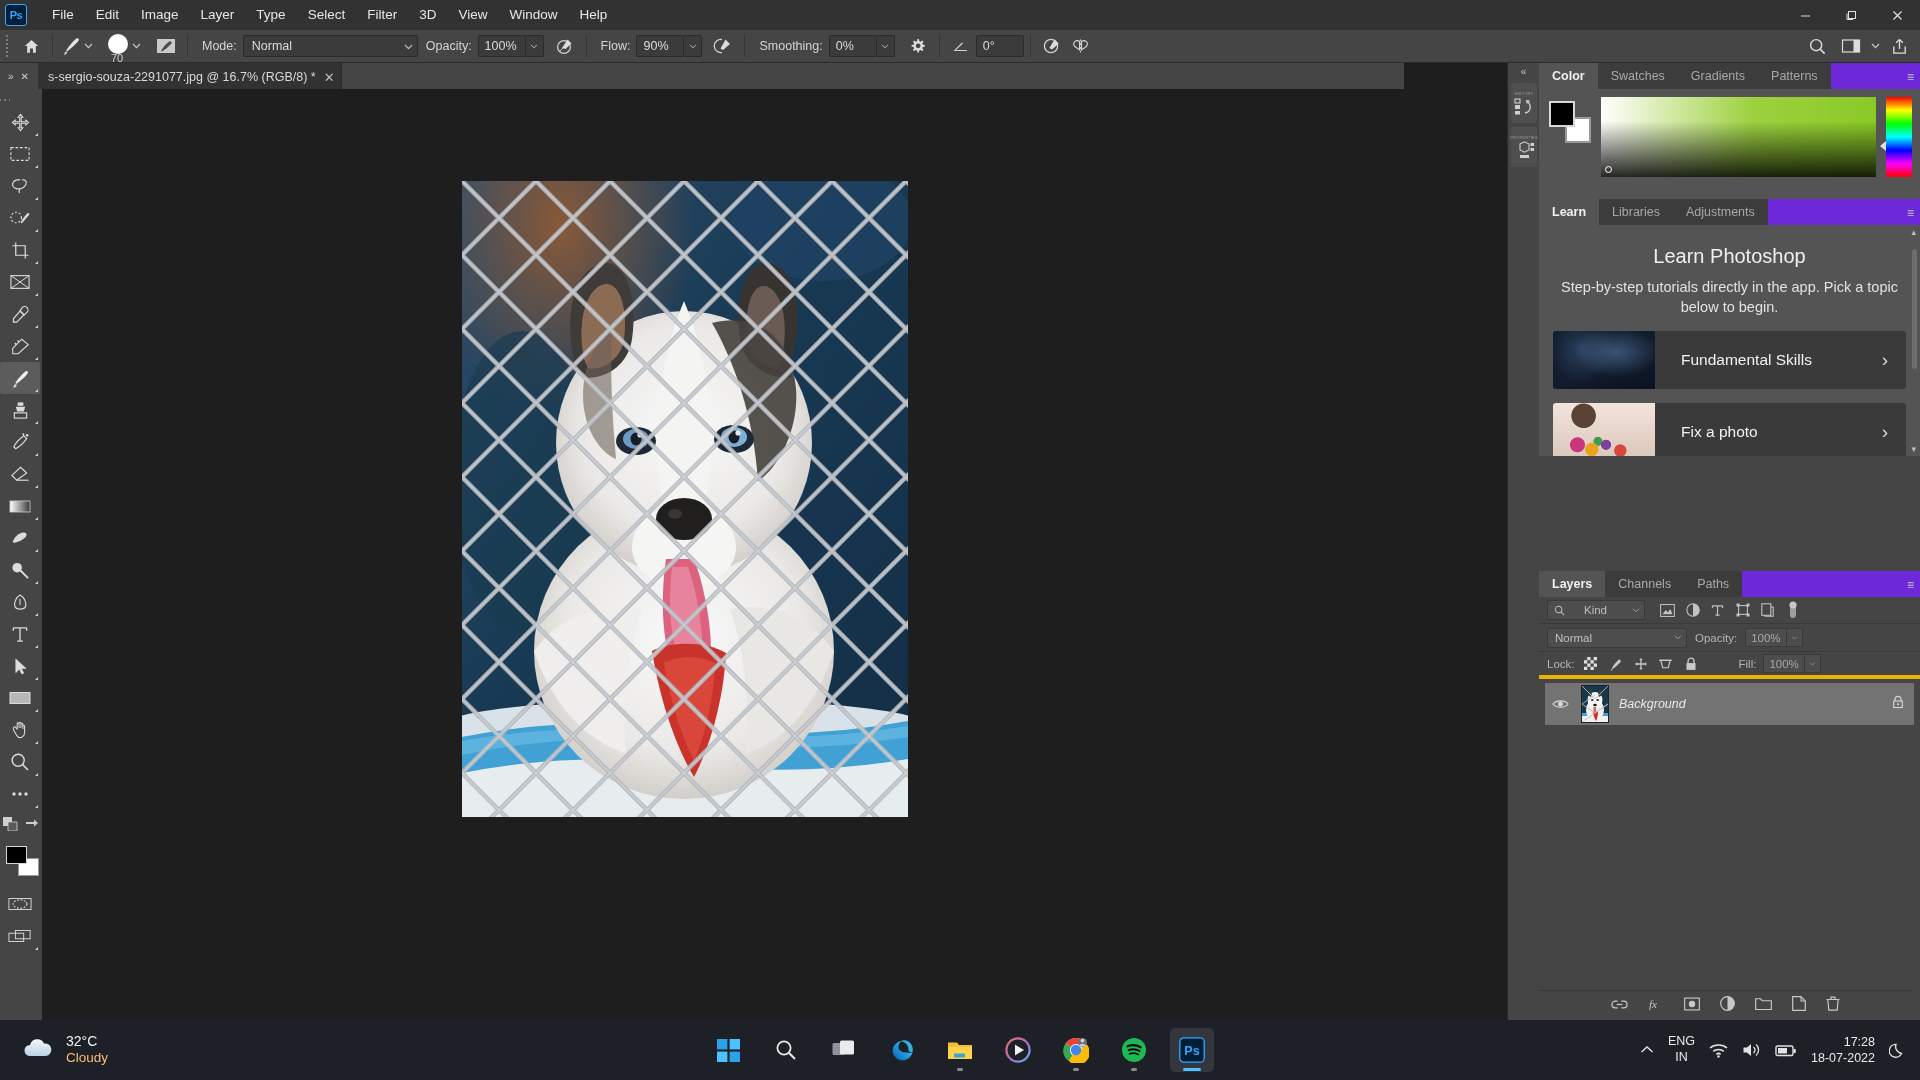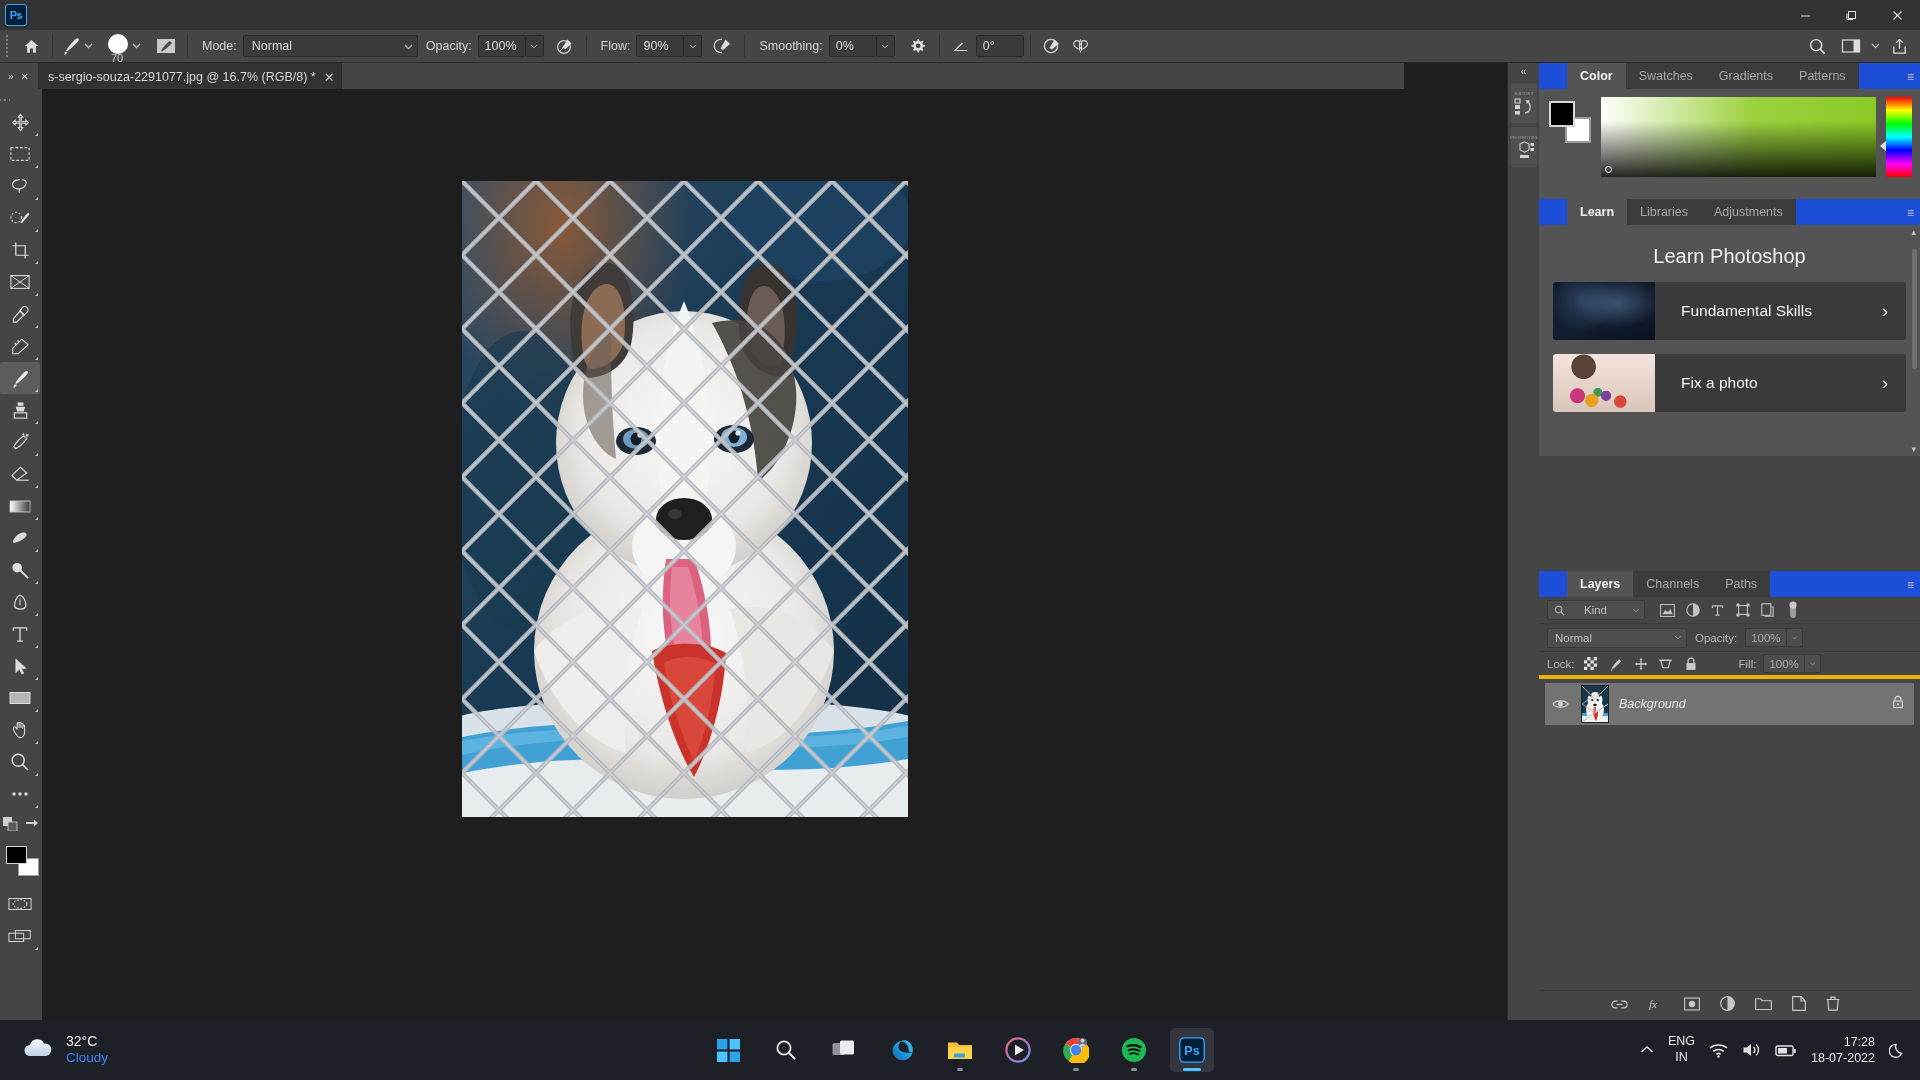--- a/index.html
+++ b/index.html
@@ -162,23 +162,22 @@
     display: flex; flex-direction: column; align-items: center; justify-content: center;
     color: #d3d3d3; border-radius: 2px;
   }
   .icondock-btn .lbl { font-size: 4px; color: #9a9a9a; letter-spacing: 0.2px; }
 
   .rightdock {
     position: absolute; right: 0; top: 63px; bottom: 60px; width: 381px;
     background: #454545;
   }
   .panel-tabs {
-    display: flex; align-items: center; height: 26px; background: #1d4ed8;
+    display: flex; align-items: center; height: 26px; background: #6d28d9;
     position: relative;
-    padding-left: 28px;
   }
   .ptab {
     height: 26px; padding: 0 13px; display: flex; align-items: center;
     font-size: 12.5px; color: #a8a8a8; background: #3c3c3c;
   }
   .ptab.active { background: #545454; color: #f0f0f0; font-weight: bold; }
   .panel-menu {
     position: absolute; right: 6px; top: 7px; font-size: 12px; color: #c4c4c4;
   }
 
@@ -288,21 +287,21 @@
   }
 
   
   .taskbar {
     position: absolute; left: 0; bottom: 0; width: 1920px; height: 60px;
     background: #1d2026; display: flex; align-items: center;
   }
   .weather { display: flex; align-items: center; gap: 12px; margin-left: 22px; }
   .weather-text { line-height: 1.25; }
   .weather-temp { font-size: 14px; color: #f0f0f0; }
-  .weather-cond { font-size: 13.5px; color: #3b82f6; }
+  .weather-cond { font-size: 13.5px; color: #fdba74; }
   .tb-center {
     position: absolute; left: 50%; transform: translateX(-50%);
     display: flex; align-items: center; gap: 14px;
   }
   .tb-app {
     width: 44px; height: 44px; display: flex; align-items: center; justify-content: center;
     border-radius: 5px; position: relative;
   }
   .tb-app.active { background: #33363d; }
   .tb-app .dot {
@@ -318,20 +317,33 @@
   .clock { text-align: right; font-size: 12.5px; line-height: 1.3; color: #eaeaea; }
   .ico { display: flex; align-items: center; justify-content: center; }
 </style>
 </head>
 <body>
 
 <div class="app">
 
   <div class="titlebar">
     <div class="ps-logo">Ps</div>
+    <div class="menubar">
+      <div class="menu-item">File</div>
+      <div class="menu-item">Edit</div>
+      <div class="menu-item">Image</div>
+      <div class="menu-item">Layer</div>
+      <div class="menu-item">Type</div>
+      <div class="menu-item">Select</div>
+      <div class="menu-item">Filter</div>
+      <div class="menu-item">3D</div>
+      <div class="menu-item">View</div>
+      <div class="menu-item">Window</div>
+      <div class="menu-item">Help</div>
+    </div>
     <div class="win-controls">
       <div class="win-btn">
         <svg width="11" height="11" viewBox="0 0 11 11">
             <line x1="1" y1="6" x2="10" y2="6" stroke="#e0e0e0" stroke-width="1"></line>
           </svg>
       </div>
       <div class="win-btn">
         <svg width="11" height="11" viewBox="0 0 11 11">
             <rect x="2.5" y="1.5" width="7" height="7" fill="none" stroke="#e0e0e0" stroke-width="1"></rect>
             <path d="M1 3.5 L1 9.5 L7 9.5" fill="none" stroke="#e0e0e0" stroke-width="1"></path>
@@ -851,20 +863,21 @@
 
     <div class="learn-panel">
       <div class="panel-tabs">
         <div class="ptab active">Learn</div>
         <div class="ptab">Libraries</div>
         <div class="ptab">Adjustments</div>
         <div class="panel-menu">≡</div>
       </div>
       <div class="learn-body" style="height:231px;overflow:hidden">
         <div class="learn-title">Learn Photoshop</div>
+        <div class="learn-sub">Step-by-step tutorials directly in the app. Pick a topic below to begin.</div>
 
         <div class="learn-card">
           <div class="card-thumb thumb-a"></div>
           <div class="card-label">Fundamental Skills</div>
           <div class="card-arrow">›</div>
         </div>
 
         <div class="learn-card">
           <div class="card-thumb thumb-b"></div>
           <div class="card-label">Fix a photo</div>

